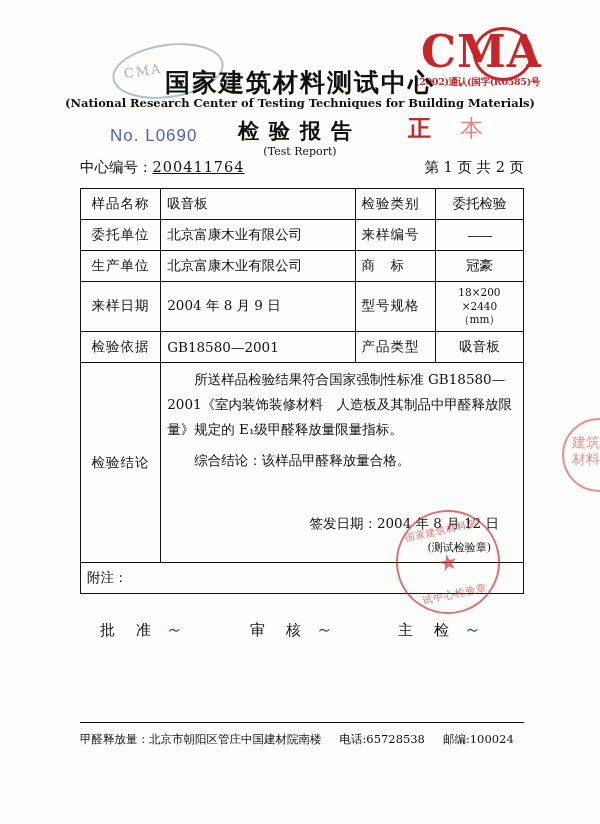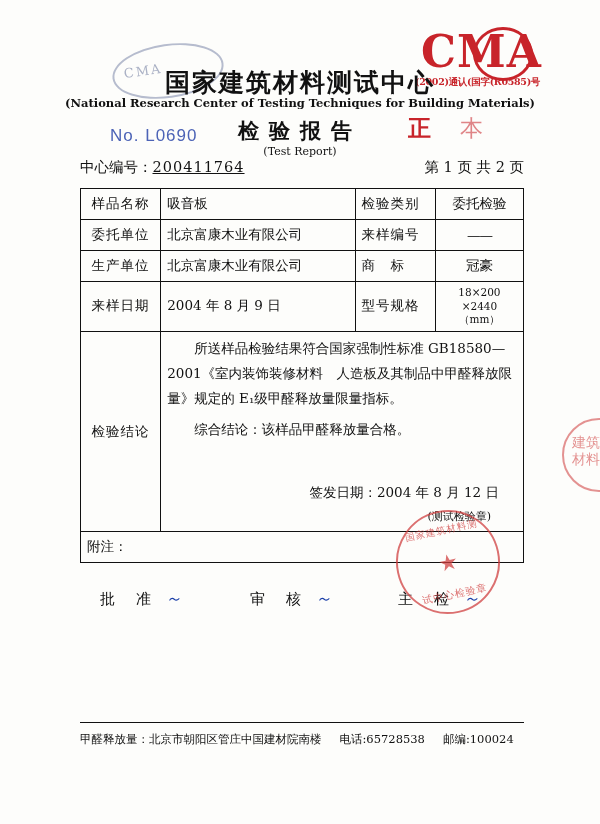--- a/index.html
+++ b/index.html
@@ -348,20 +348,26 @@
         <td class="val2">冠豪</td>
       </tr>
       <tr>
         <td class="lbl">来样日期</td>
         <td class="val">2004 年 8 月 9 日</td>
         <td class="lbl2">型号规格</td>
         <td class="val2 spec" style="white-space:pre-line">18×200
 ×2440（mm）</td>
       </tr>
       <tr>
+        <td class="lbl">检验依据</td>
+        <td class="val">GB18580—2001</td>
+        <td class="lbl2">产品类型</td>
+        <td class="val2">吸音板</td>
+      </tr>
+      <tr>
         <td class="concl-lbl">检验结论</td>
         <td class="concl-body" colspan="3">
           <p>所送样品检验结果符合国家强制性标准 GB18580—2001《室内装饰装修材料　人造板及其制品中甲醛释放限量》规定的 E₁级甲醛释放量限量指标。</p>
           <p>综合结论：该样品甲醛释放量合格。</p>
           <div class="sign-line">
             <span>签发日期：</span><span>2004 年 8 月 12 日</span>
           </div>
           <div class="sign-sub">(测试检验章)</div>
         </td>
       </tr>

